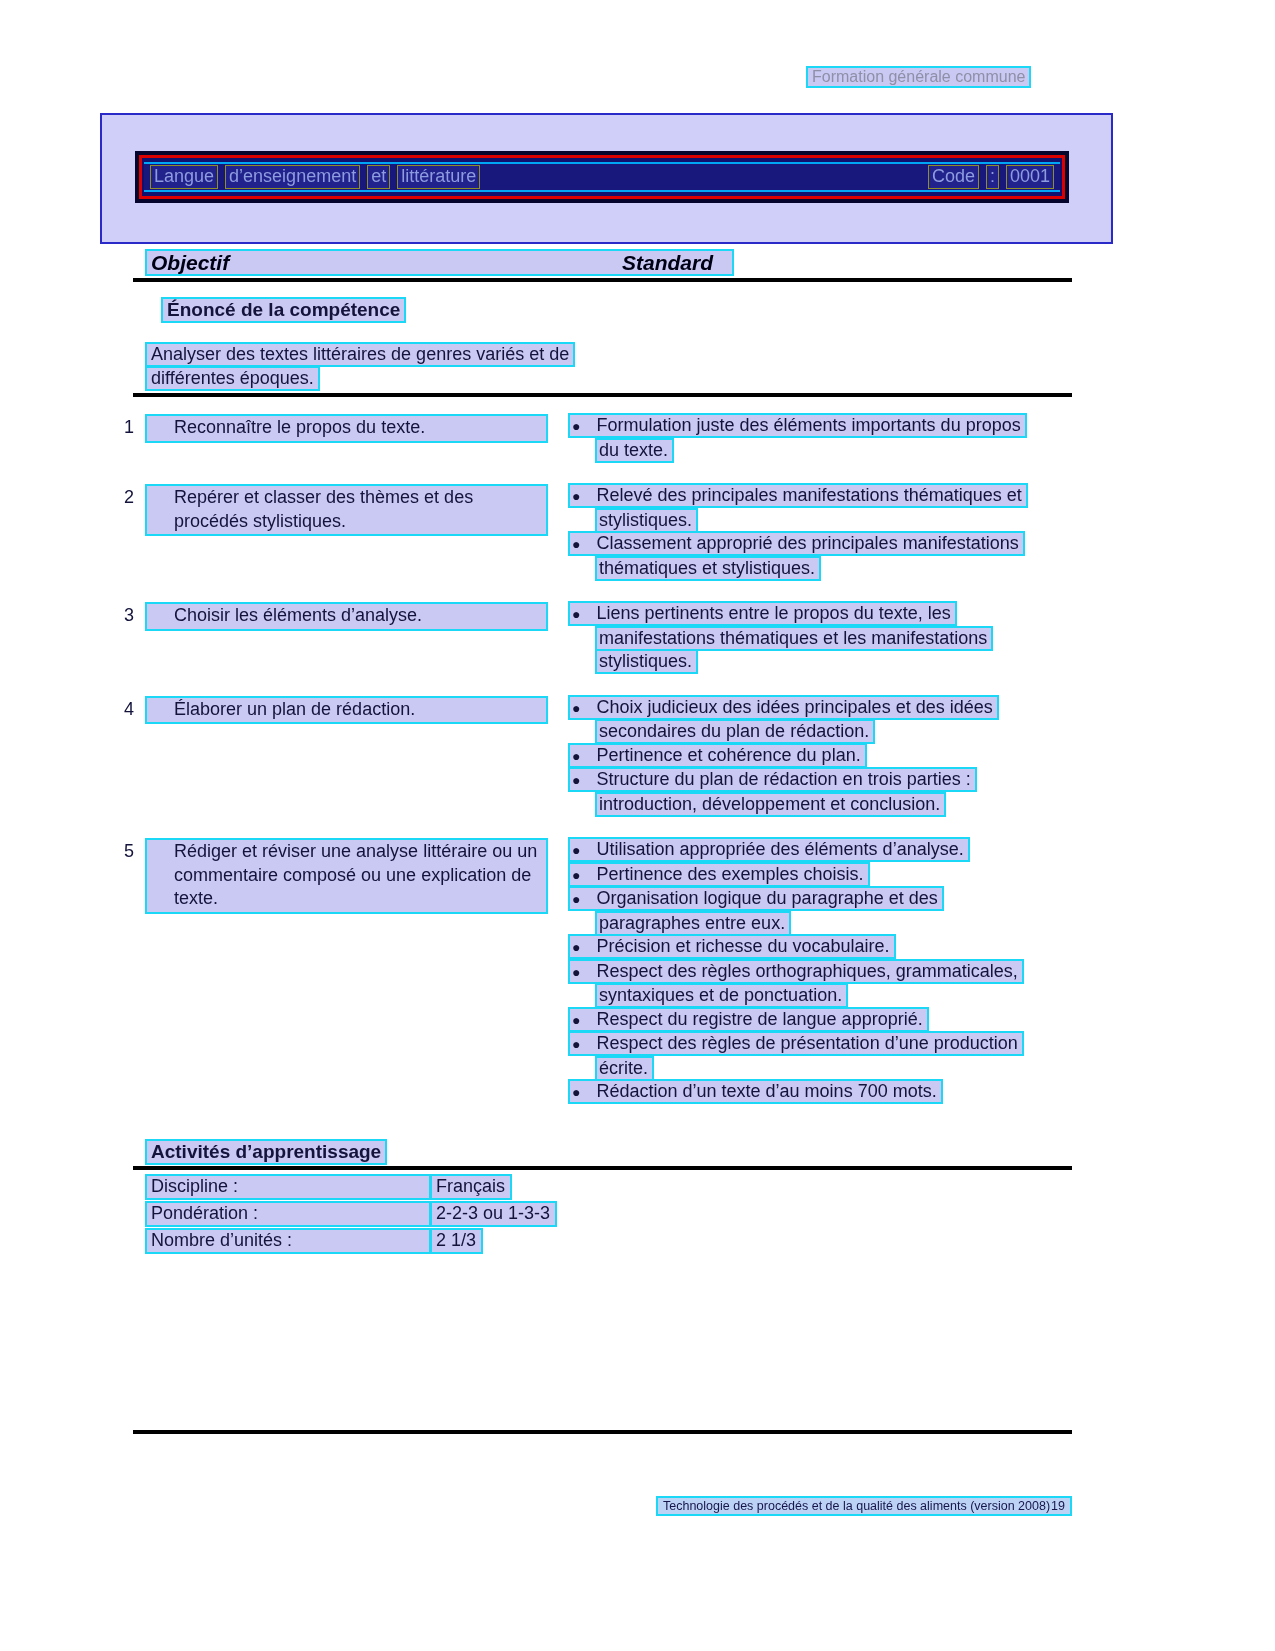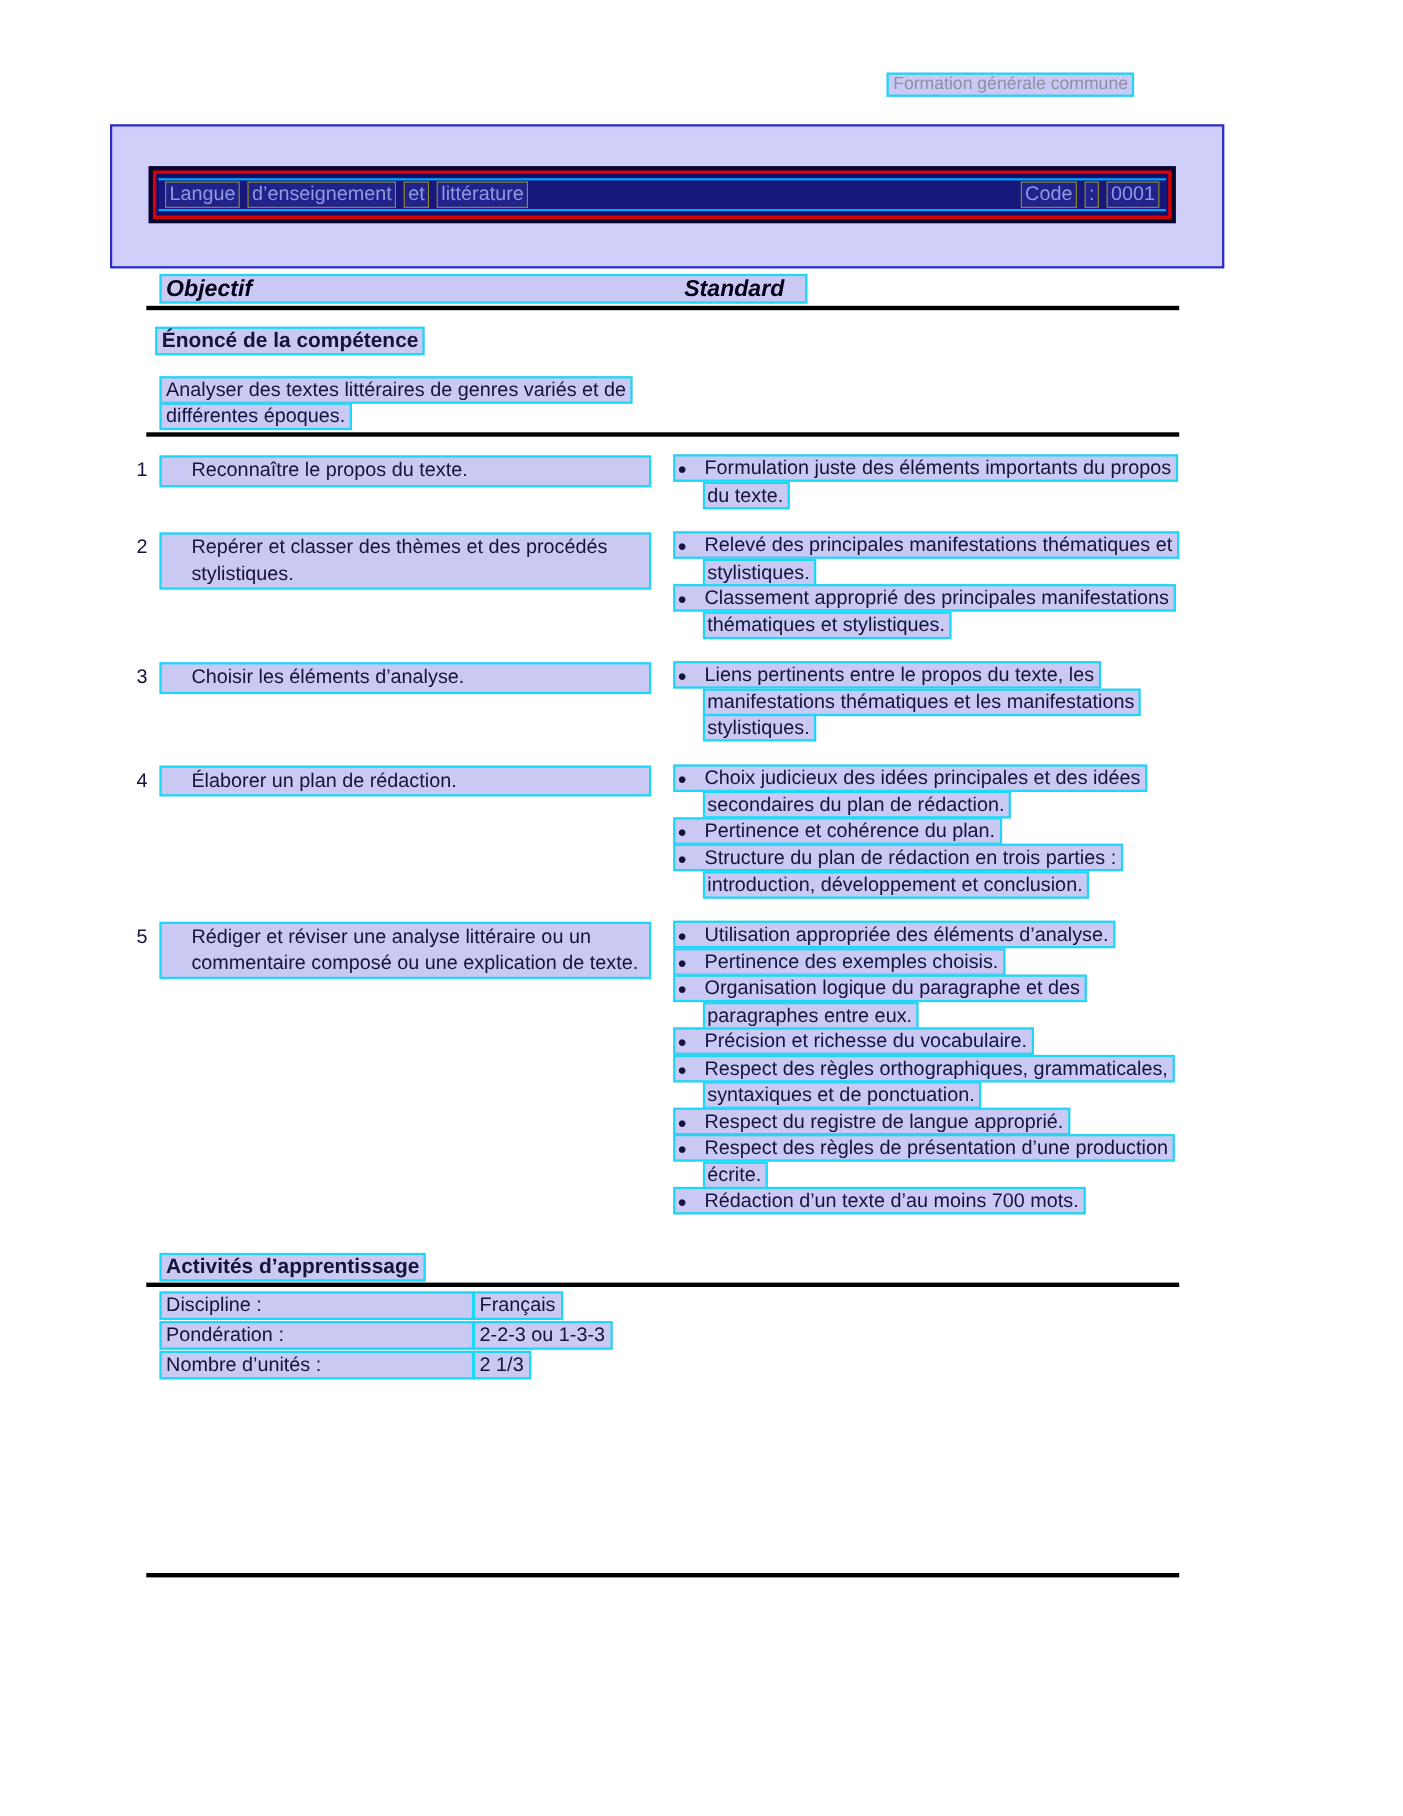--- a/index.html
+++ b/index.html
@@ -62,34 +62,34 @@
   .main{position:absolute;left:133px;top:244px;width:939px;}
   .obj-std-band{
     position:relative;margin-left:12px;margin-top:5px;width:585px;height:23px;
     background:var(--highlight-fill);border:2px solid var(--highlight-border);
     font-size:21px;font-weight:bold;font-style:italic;color:#000014;
   }
   .obj-std-band .std{position:absolute;left:475px;top:0;}
   .obj-std-band .obj{position:absolute;left:4px;top:0;font-style:italic;}
   .rule{height:4px;background:var(--rule-black);}
   .rule-1{margin-top:2px;}
-  .enonce-heading{margin-top:17px;margin-left:8px;}
+  .enonce-heading{margin-top:17px;margin-left:28px;}
   .enonce-heading span{font-size:19px;font-weight:bold;}
   .statement{margin-top:22px;margin-left:12px;width:452px;font-size:18px;line-height:23.5px;}
   .elements-band{
     position:relative;margin-left:12px;margin-top:38px;width:696px;height:22px;
     background:var(--highlight-fill);border:2px solid var(--highlight-border);
     font-size:19px;font-weight:bold;color:#000014;
   }
   .elements-band .el{position:absolute;left:4px;top:-1px;}
   .elements-band .cr{position:absolute;left:470px;top:-1px;}
   .rule-2{margin-top:3px;}
   .comp-table{margin-left:12px;margin-top:17px;}
   .trow{display:flex;align-items:flex-start;margin-bottom:22px;}
-  .cell-el{width:447px;flex:none;font-size:18px;line-height:23.5px;}
+  .cell-el{width:403px;flex:none;font-size:18px;line-height:23.5px;}
   .item-box{
     background:var(--highlight-fill);border:2px solid var(--highlight-border);
     padding:0 4px 1px 0;
   }
   .item-box .num{display:inline-block;width:27px;padding-left:4px;box-sizing:border-box;}
   .item-box .el-text{display:inline;}
   .item-inner{padding-left:27px;text-indent:-27px;}
   .cell-cr{margin-left:20px;width:460px;flex:none;}
   ul.criteria{list-style:none;margin:0;padding:0;font-size:18px;line-height:23.5px;}
   ul.criteria li{padding-left:27px;text-indent:-27px;margin:0;}
@@ -260,14 +260,20 @@
     <div class="field-row">
       <span class="field-label">Pondération :</span><span class="field-value">2-2-3 ou 1-3-3</span>
     </div>
     <div class="field-row">
       <span class="field-label">Nombre d’unités :</span><span class="field-value">2 1/3</span>
     </div>
   </div>
 
   <div class="rule rule-4"></div>
 
+  <div class="footer-line">
+    <div class="footer-band">
+      <span>Technologie des procédés et de la qualité des aliments (version 2008)</span>
+      <span>19</span>
+    </div>
+  </div>
 
 </div>
 
 </body></html>

